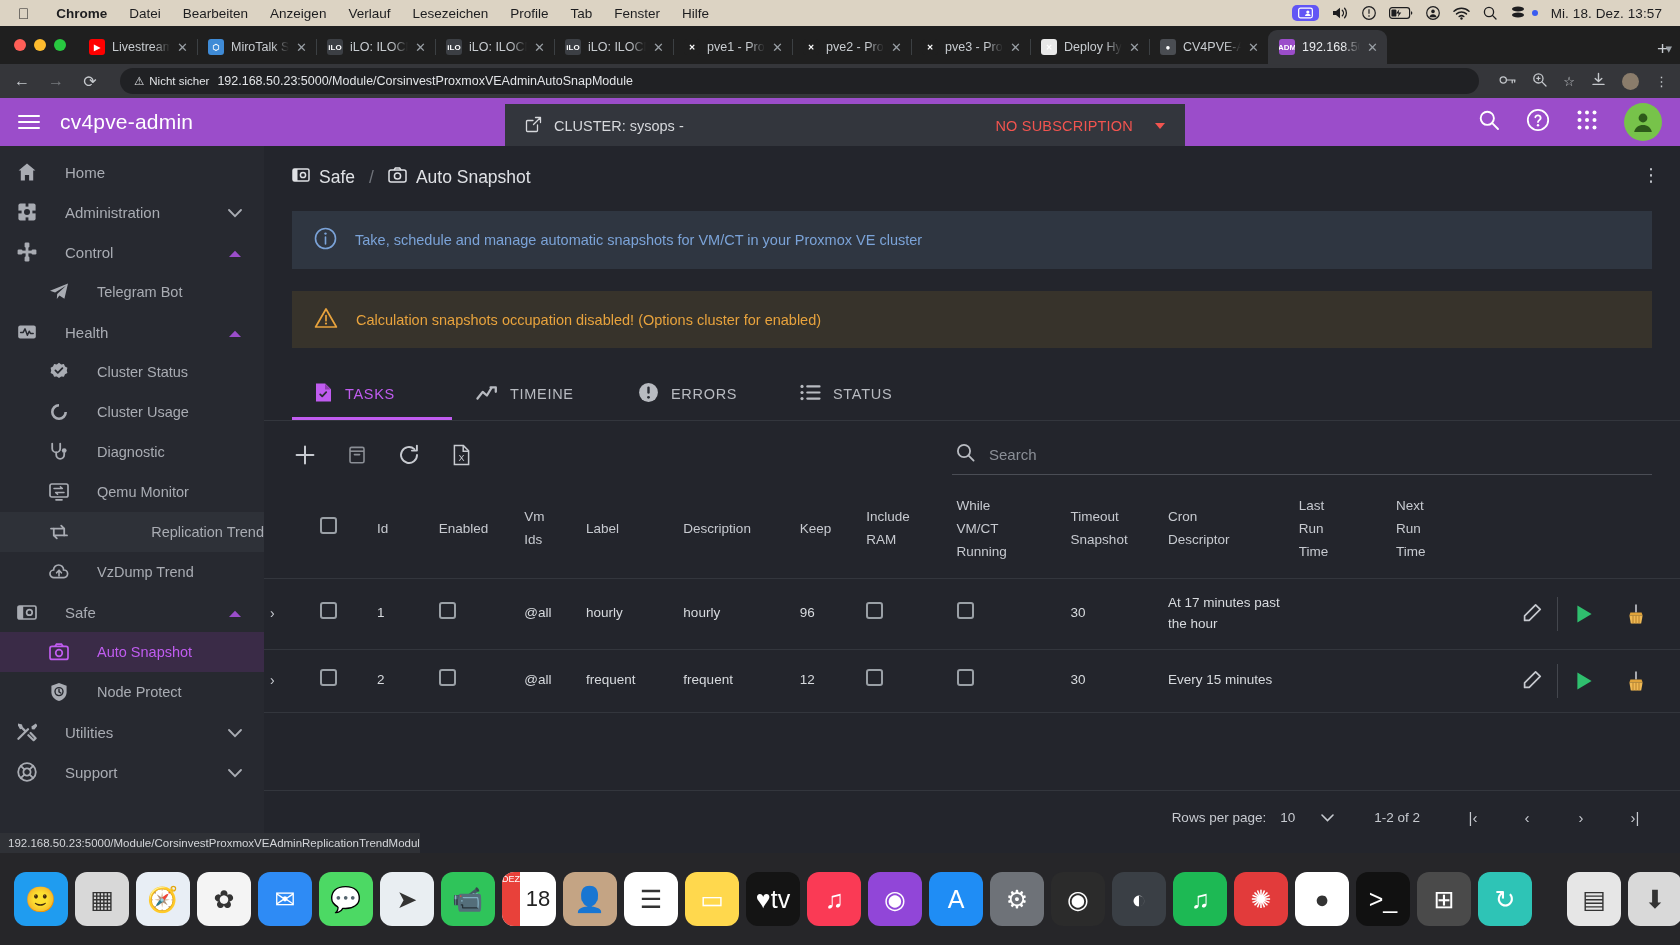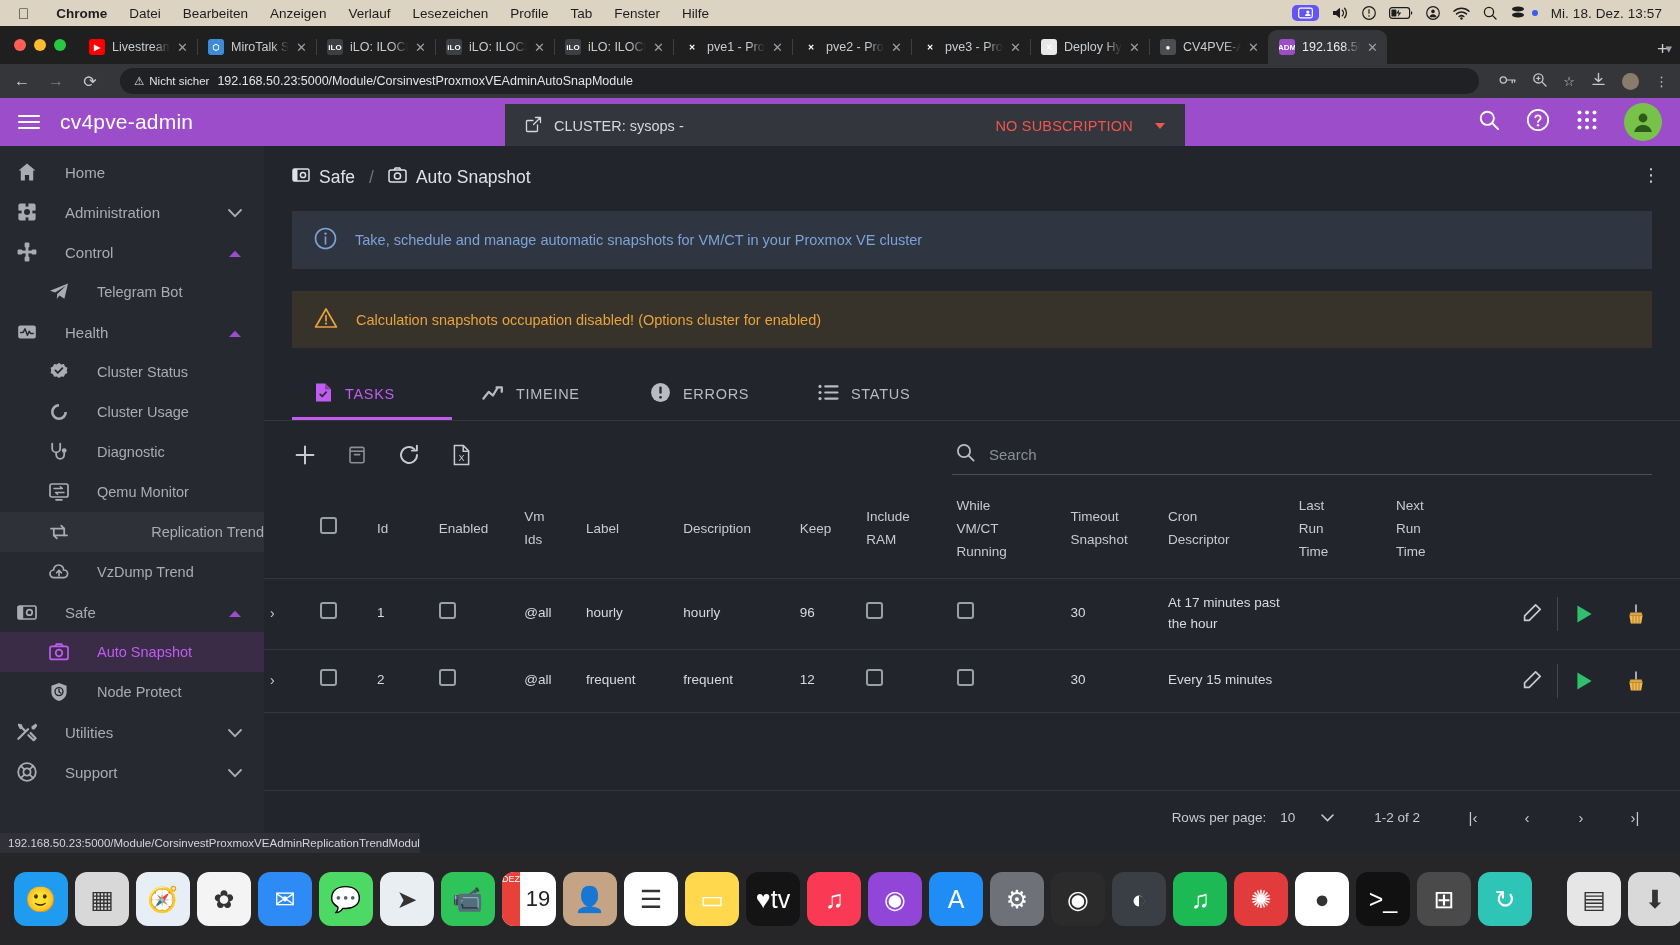--- a/index.html
+++ b/index.html
@@ -118,21 +118,21 @@
   .crumb { display: flex; align-items: center; gap: 9px; }
   .kebab { position: absolute; right: 20px; top: 18px; color: #c7cad0; font-size: 18px; letter-spacing: 0; }
 
   .panel { margin: 18px 28px 0 28px; background: #2a2d35; }
   .alert {
     display: flex; align-items: center; gap: 18px; padding: 16px 22px; font-size: 14.5px;
   }
   .alert.info { background: #2f3641; color: #7ba3d8; }
   .alert.warn { background: #37332b; color: #e8a33d; }
 
-  .tabsrow { display: flex; align-items: center; gap: 8px; padding: 0 28px; background: #23252c; border-bottom: 1px solid #33363d; }
+  .tabsrow { display: flex; align-items: center; gap: 2px; padding: 0 28px; background: #23252c; border-bottom: 1px solid #33363d; }
   .utab {
     display: flex; align-items: center; gap: 12px; padding: 16px 22px 14px;
     color: #b8bbc1; font-size: 14.5px; letter-spacing: .7px; min-width: 160px;
   }
   .utab.active { color: #c05cf0; box-shadow: inset 0 -3px 0 #c05cf0; }
 
   .toolbar { display: flex; align-items: center; padding: 14px 28px 6px; gap: 26px; }
   .tbtn { color: #c7cad0; display: flex; align-items: center; justify-content: center; width: 26px; height: 26px; }
   .searchwrap { margin-left: auto; display: flex; align-items: center; gap: 14px; width: 700px; border-bottom: 1px solid #4a4d55; padding: 8px 4px; }
   .searchwrap input {
@@ -902,21 +902,21 @@
       <div class="dockicon" style="background: rgb(216, 216, 216); color: rgb(51, 51, 51);">▦</div>
       <div class="dockicon" style="background: rgb(232, 238, 245); color: rgb(51, 51, 51);">🧭</div>
       <div class="dockicon" style="background: rgb(244, 244, 244); color: rgb(51, 51, 51);">✿</div>
       <div class="dockicon" style="background: rgb(46, 139, 245); color: rgb(255, 255, 255);">✉</div>
       <div class="dockicon" style="background: rgb(76, 217, 100); color: rgb(255, 255, 255);">💬</div>
       <div class="dockicon" style="background: rgb(233, 238, 242); color: rgb(51, 51, 51);">➤</div>
       <div class="dockicon" style="background: rgb(47, 196, 90); color: rgb(255, 255, 255);">📹</div>
       <div class="dockicon" style="background: rgb(255, 255, 255); color: rgb(51, 51, 51);">
         <div style="width:100%;height:100%;display:flex;">
           <div style="background:#e8413a;color:#fff;font-size:9px;text-align:center;padding:2px 0">DEZ</div>
-          <div style="flex:1;display:flex;align-items:center;justify-content:center;color:#222;font-size:22px">19</div>
+          <div style="flex:1;display:flex;align-items:center;justify-content:center;color:#222;font-size:22px">18</div>
         </div>
       </div>
       <div class="dockicon" style="background: rgb(196, 164, 132); color: rgb(255, 255, 255);">👤</div>
       <div class="dockicon" style="background: rgb(255, 255, 255); color: rgb(51, 51, 51);">☰</div>
       <div class="dockicon" style="background: rgb(255, 216, 77); color: rgb(255, 255, 255);">▭</div>
       <div class="dockicon" style="background: rgb(20, 20, 20); color: rgb(255, 255, 255);">♥tv</div>
       <div class="dockicon" style="background: rgb(250, 58, 85); color: rgb(255, 255, 255);">♫</div>
       <div class="dockicon" style="background: rgb(145, 70, 216); color: rgb(255, 255, 255);">◉</div>
       <div class="dockicon" style="background: rgb(31, 141, 245); color: rgb(255, 255, 255);">A</div>
       <div class="dockicon" style="background: rgb(110, 114, 120); color: rgb(255, 255, 255);">⚙</div>

